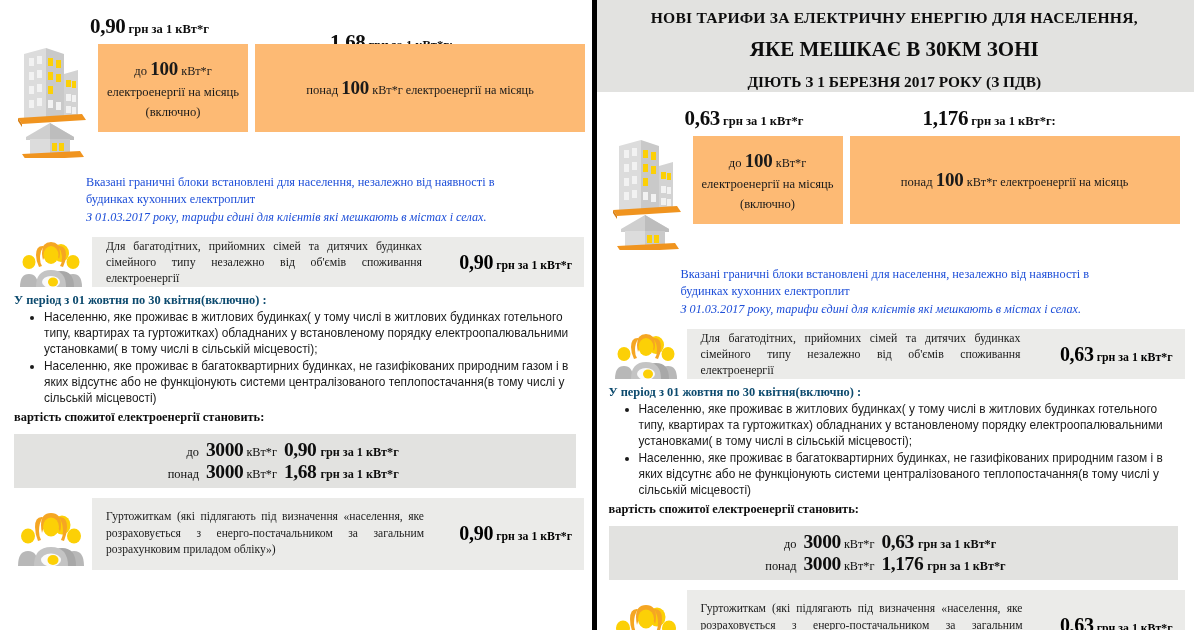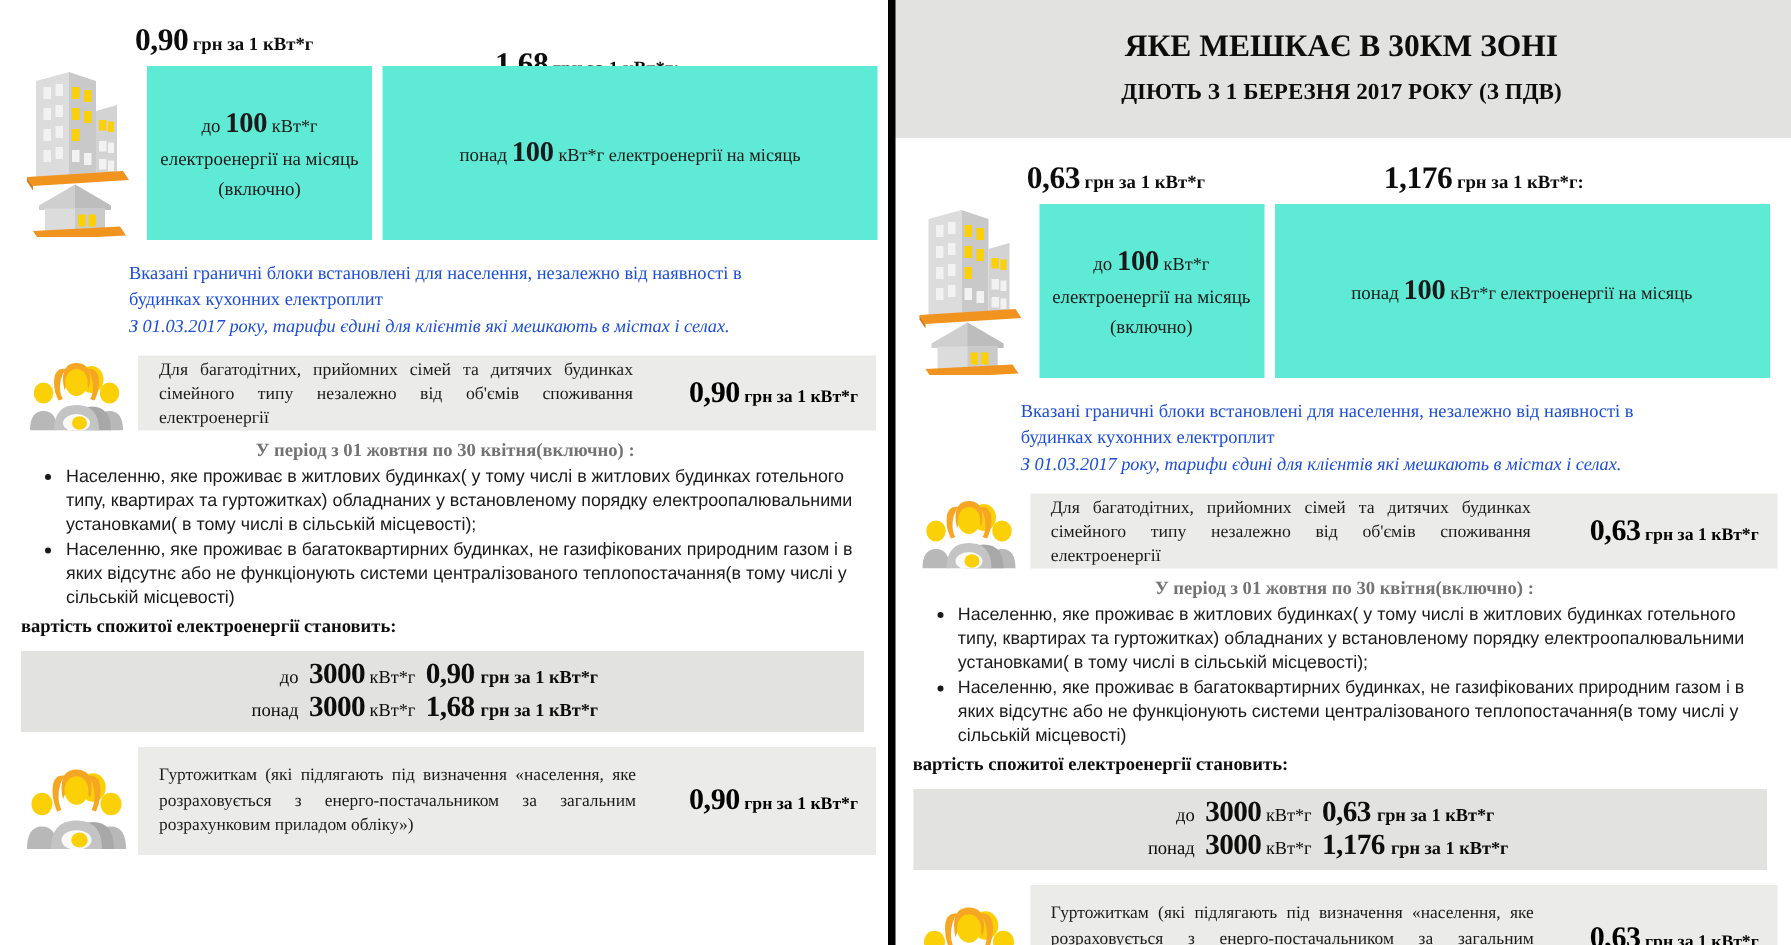--- a/index.html
+++ b/index.html
@@ -109,22 +109,22 @@
     position: absolute;
     left: 12px;
     top: -4px;
     width: 78px;
     height: 118px;
   }
 
   .ybox {
     position: absolute;
     top: 0;
-    height: 116px;
-    background: #5eead4;
+    height: 88px;
+    background: #fdba74;
     display: flex;
     align-items: center;
     justify-content: center;
     text-align: center;
     color: #1a1a1a;
   }
   .ybox-inner {
     font-family: "Liberation Serif", "DejaVu Serif", serif;
     font-size: 12.6px;
     line-height: 1.55;
@@ -194,23 +194,22 @@
     font-weight: bold;
     font-size: 11.8px;
     margin-left: 3px;
   }
 
   
   .period-head {
     font-family: "Liberation Serif", "DejaVu Serif", serif;
     font-weight: bold;
     font-size: 12.4px;
-    color: #737373;
+    color: #0c4a6e;
     margin-top: 4px;
-    text-align: center;
   }
   .bullets {
     margin: 2px 0 0 0;
     padding-left: 30px;
     list-style: disc;
   }
   .bullets li {
     font-family: Liberation Sans, sans-serif;
     font-size: 11.9px;
     line-height: 1.34;
@@ -464,20 +463,21 @@
         </div>
       </div>
     </div>
   </div>
 
   <div class="divider"></div>
 
   <div class="panel panel-right">
 
     <div class="header">
+      <div class="header-line1">НОВІ ТАРИФИ ЗА ЕЛЕКТРИЧНУ ЕНЕРГІЮ ДЛЯ НАСЕЛЕННЯ,</div>
       <div class="header-line2">ЯКЕ МЕШКАЄ В 30КМ ЗОНІ</div>
       <div class="header-line3">ДІЮТЬ З 1 БЕРЕЗНЯ 2017 РОКУ (З ПДВ)</div>
     </div>
 
     <div class="tariff-block">
       <div class="rate-row">
         <div class="rate-label" style="left:90px; top:4px;">
           <span class="big">0,63</span><span class="small">грн за 1 кВт*г</span>
         </div>
         <div class="rate-label" style="left:328px; top:4px;">

